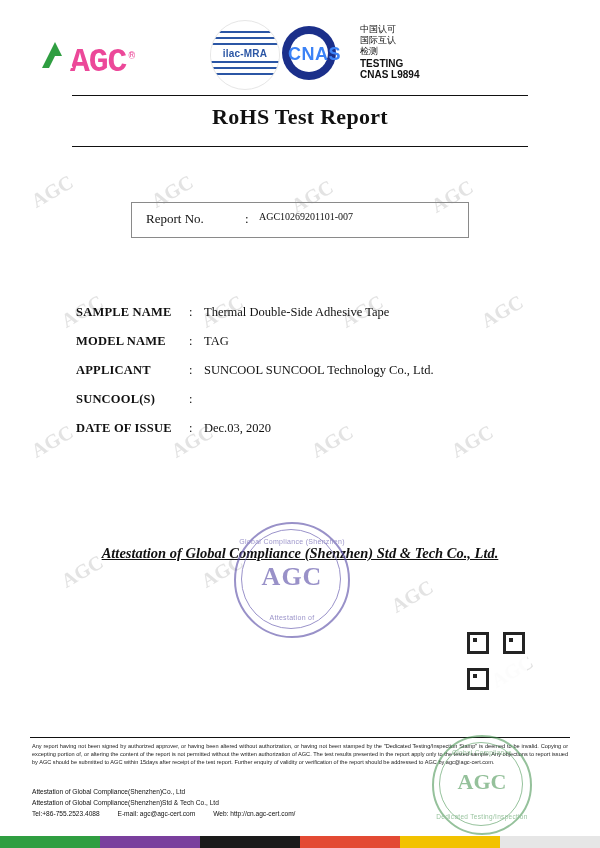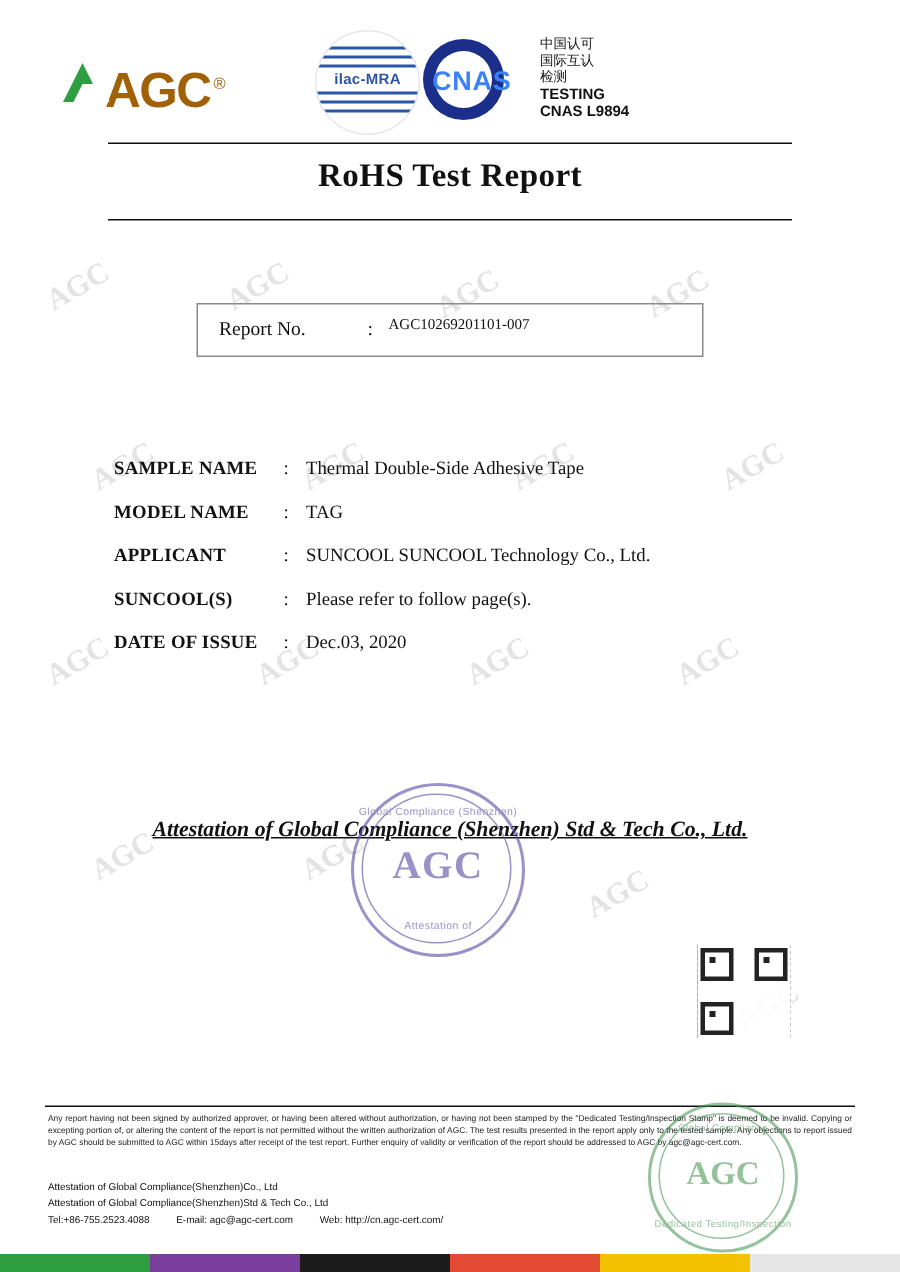--- a/index.html
+++ b/index.html
@@ -46,26 +46,26 @@
     position: absolute;
     left: -6px;
     top: 14px;
     width: 12px;
     height: 0;
     border-left: 6px solid transparent;
     border-right: 6px solid transparent;
     border-bottom: 12px solid #ffffff;
   }
   .agc-text {
-    font-family: Liberation Sans, sans-serif;
+    font-family: Liberation Mono, monospace;
     font-weight: bold;
     font-size: 33px;
     line-height: 28px;
     letter-spacing: -1px;
-    color: #a16207;
+    color: #ec4899;
   }
   .agc-reg {
     font-size: 11px;
     vertical-align: super;
     font-weight: normal;
     margin-left: 2px;
   }
 
   .ilac-badge {
     position: absolute;
@@ -489,21 +489,20 @@
       <div class="field-value">TAG</div>
     </div>
     <div class="field-row">
       <div class="field-label">APPLICANT</div>
       <div class="field-colon">:</div>
       <div class="field-value">SUNCOOL  SUNCOOL  Technology Co., Ltd.</div>
     </div>
     <div class="field-row">
       <div class="field-label">SUNCOOL(S)</div>
       <div class="field-colon">:</div>
-      <div class="field-value">Please refer to follow page(s).</div>
     </div>
     <div class="field-row">
       <div class="field-label">DATE OF ISSUE</div>
       <div class="field-colon">:</div>
       <div class="field-value">Dec.03, 2020</div>
     </div>
   </div>
 
   <div class="attestation">Attestation of Global Compliance (Shenzhen) Std &amp; Tech Co., Ltd.</div>
 

